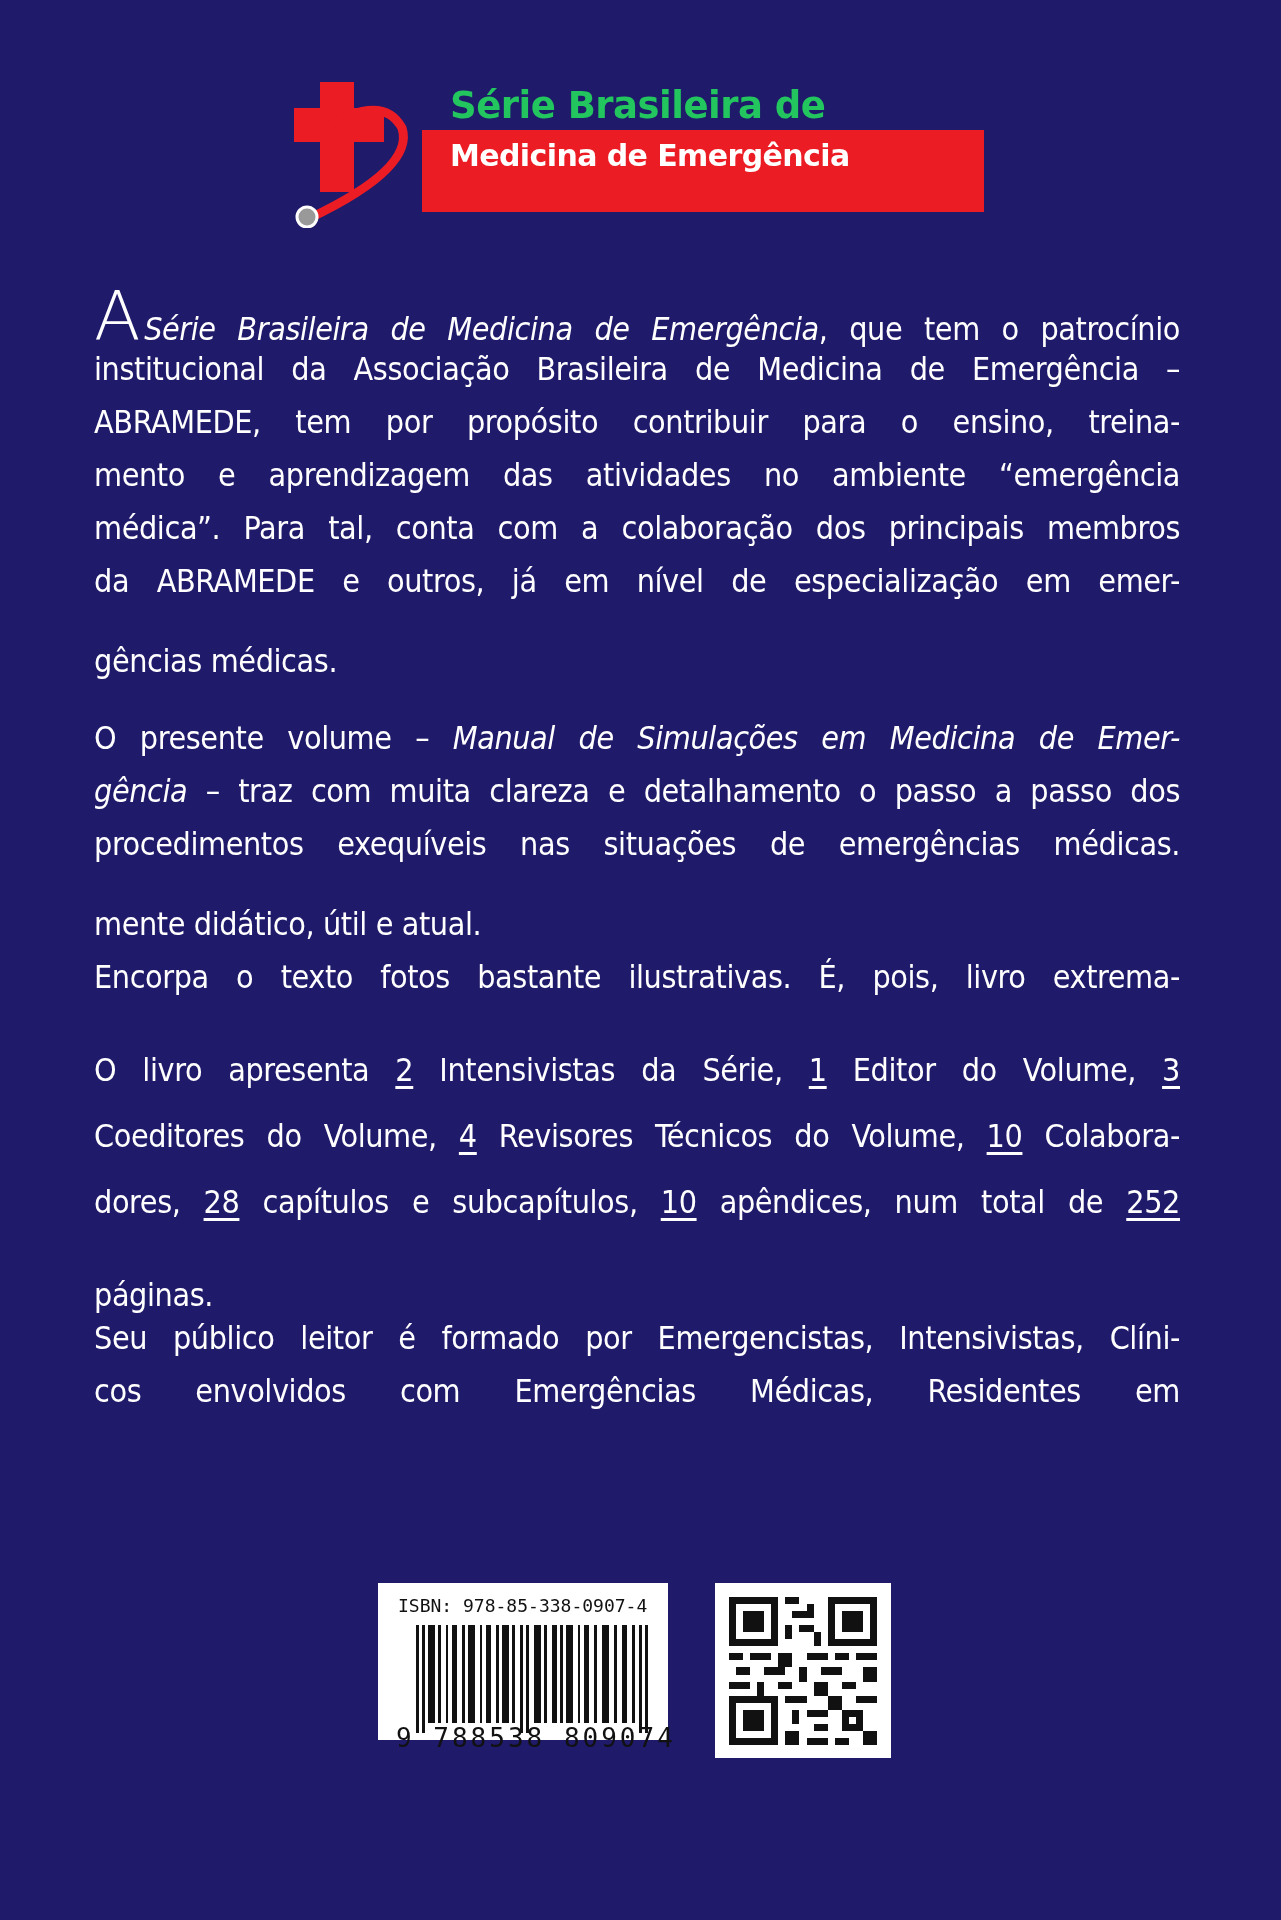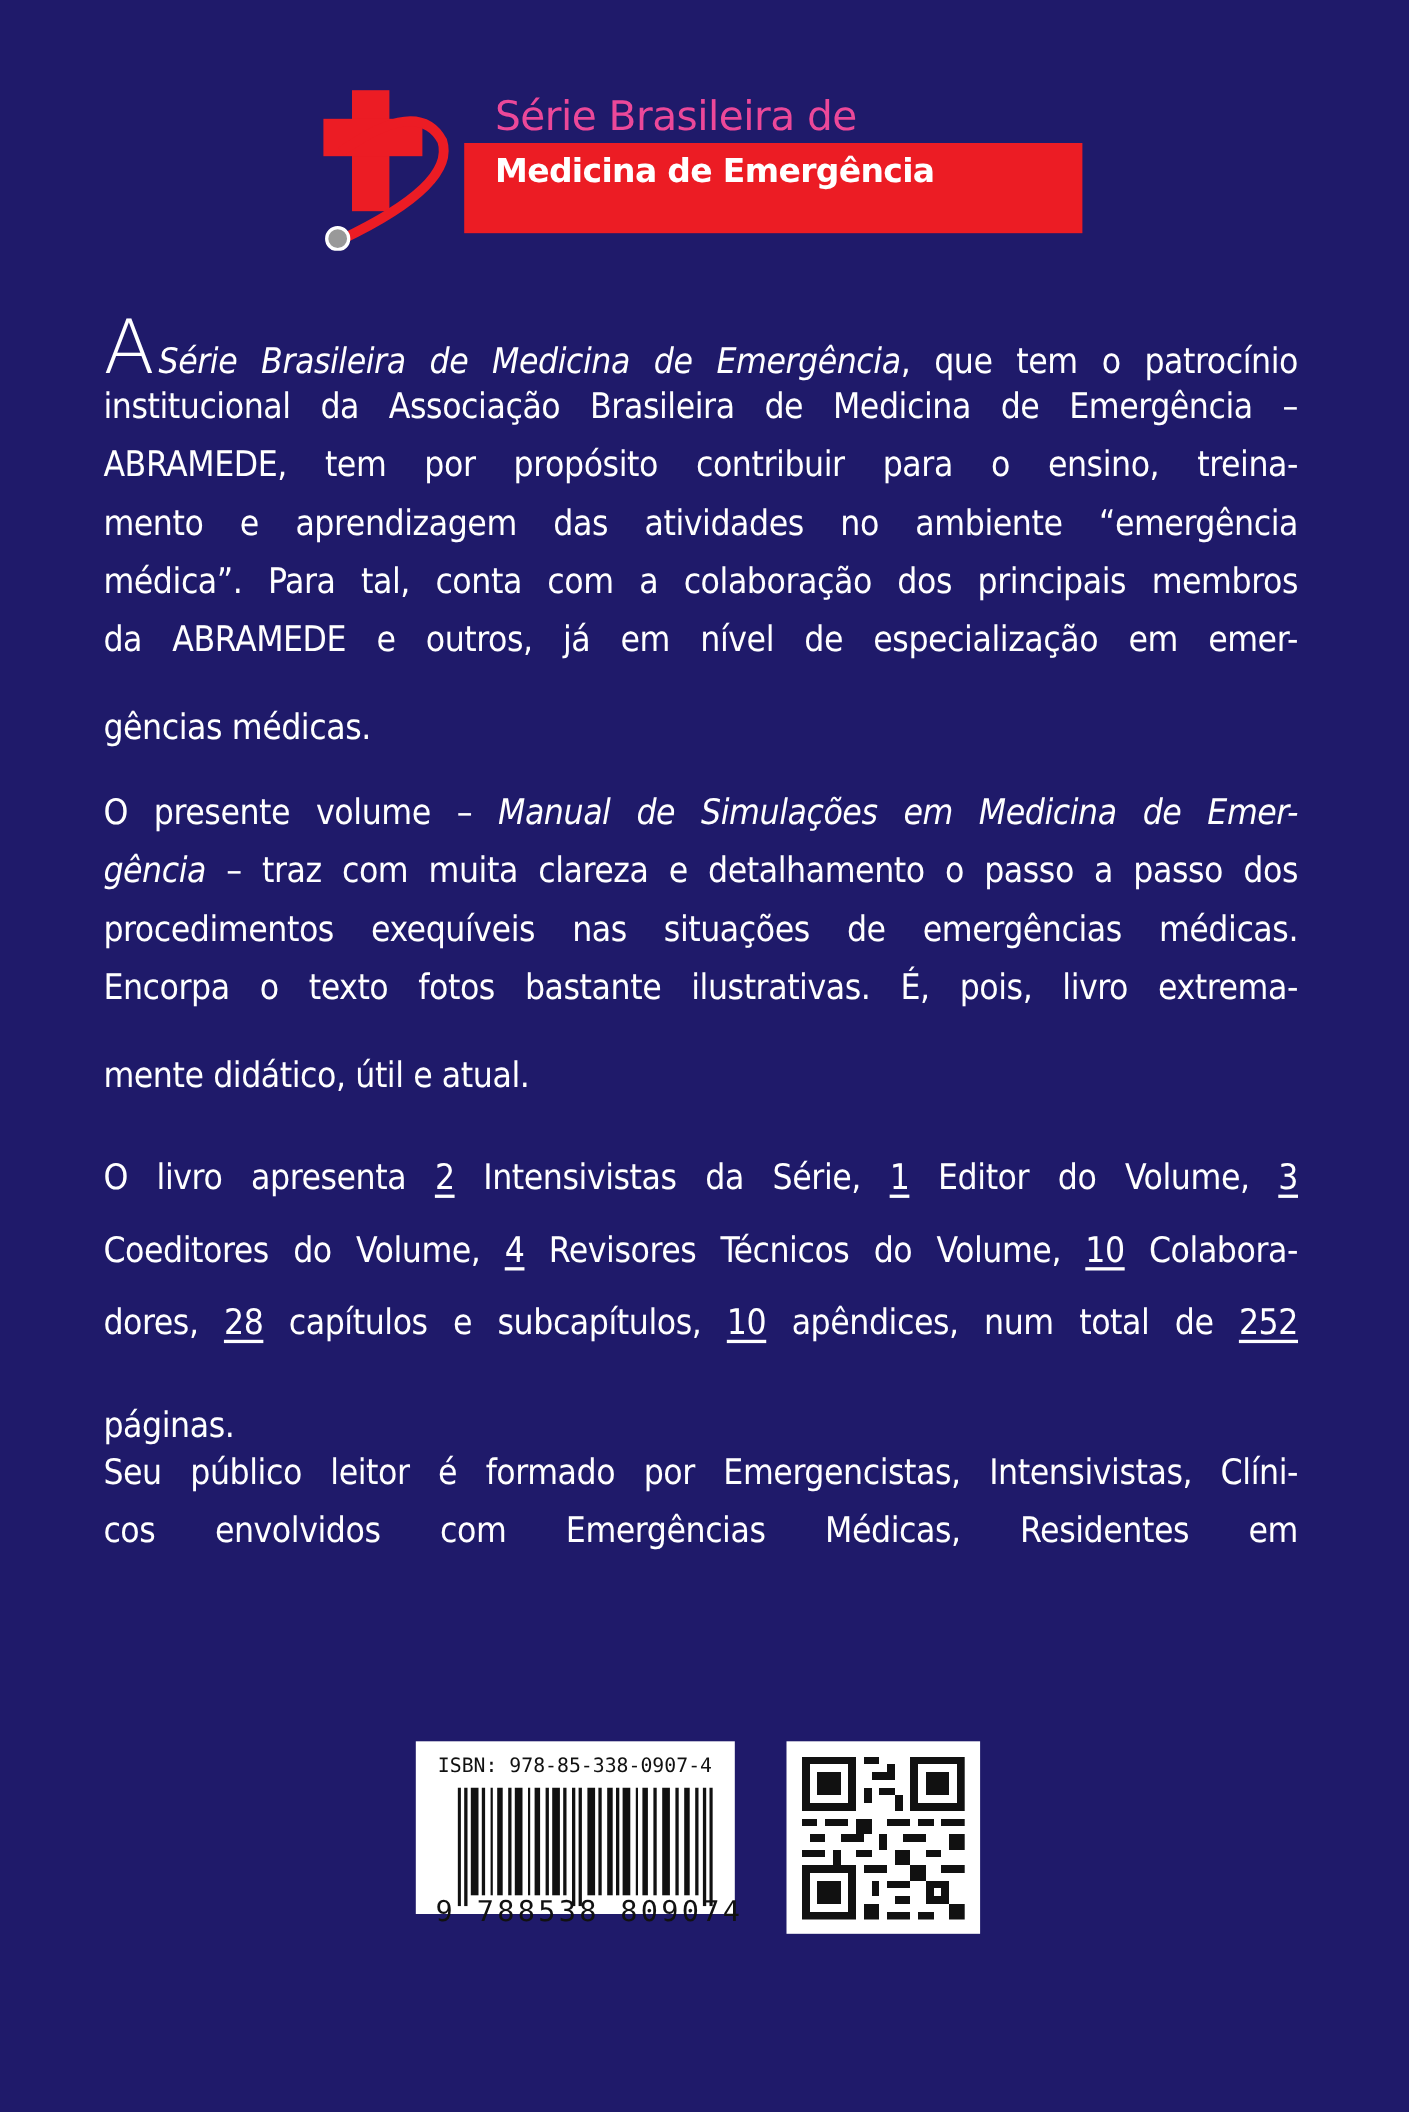--- a/index.html
+++ b/index.html
@@ -1,19 +1,19 @@
 <!DOCTYPE html>
 <html><head>
 <meta charset="utf-8">
 <style>
   html,body{margin:0;padding:0;}
   body{width:1281px;height:1920px;background:#1f1a6a;overflow:hidden;position:relative;font-family:"DejaVu Sans Condensed","DejaVu Sans",sans-serif;color:#fff;}
   .logo{position:absolute;left:290px;top:78px;width:700px;height:150px;}
   .logo-bar{position:absolute;left:132px;top:52px;width:562px;height:82px;background:#ec1c24;}
-  .logo-t1{position:absolute;left:160px;top:6px;font-family:"DejaVu Sans",sans-serif;font-weight:normal;font-size:37px;letter-spacing:-0.5px;color:#ec4899;white-space:nowrap;}
+  .logo-t1{position:absolute;left:160px;top:6px;font-family:"DejaVu Sans",sans-serif;font-weight:bold;font-size:37px;letter-spacing:-0.5px;color:#22c55e;white-space:nowrap;}
   .logo-t2{position:absolute;left:160px;top:60px;font-family:"DejaVu Sans",sans-serif;font-weight:bold;font-size:30px;letter-spacing:-0.6px;color:#fff;white-space:nowrap;}
   .logo svg{position:absolute;left:0;top:0;}
   .para{position:absolute;left:94px;width:1086px;font-size:32px;}
   .line{display:block;text-align:justify;text-align-last:justify;height:53px;line-height:53px;white-space:nowrap;letter-spacing:-0.4px;}
   .line.last{text-align-last:left;margin-top:27px;}
   .dropcap{font-size:68px;line-height:53px;vertical-align:baseline;font-family:"DejaVu Sans",sans-serif;font-weight:300;margin-right:4px;}
   i{font-style:italic;}
   .stats .line{height:66px;line-height:66px;}
   u{text-decoration:underline;text-underline-offset:5px;}
   .isbn-box{position:absolute;left:378px;top:1583px;width:290px;height:157px;background:#fff;}
@@ -45,22 +45,22 @@
   <span class="line">mento e aprendizagem das atividades no ambiente “emergência</span>
   <span class="line">médica”. Para tal, conta com a colaboração dos principais membros</span>
   <span class="line">da ABRAMEDE e outros, já em nível de especialização em emer-</span>
   <span class="line last">gências médicas.</span>
 </div>
 
 <div class="para" style="top:712px;">
   <span class="line"><span>O presente volume – </span><i>Manual de Simulações em Medicina de Emer-</i></span>
   <span class="line"><i>gência</i><span> – traz com muita clareza e detalhamento o passo a passo dos</span></span>
   <span class="line">procedimentos exequíveis nas situações de emergências médicas.</span>
+  <span class="line last">mente didático, útil e atual.</span>
   <span class="line">Encorpa o texto fotos bastante ilustrativas. É, pois, livro extrema-</span>
-  <span class="line last">mente didático, útil e atual.</span>
 </div>
 
 <div class="para stats" style="top:1037px;">
   <span class="line"><span>O livro apresenta </span><u>2</u><span> Intensivistas da Série, </span><u>1</u><span> Editor do Volume, </span><u>3</u></span>
   <span class="line"><span>Coeditores do Volume, </span><u>4</u><span> Revisores Técnicos do Volume, </span><u>10</u><span> Colabora-</span></span>
   <span class="line"><span>dores, </span><u>28</u><span> capítulos e subcapítulos, </span><u>10</u><span> apêndices, num total de </span><u>252</u></span>
   <span class="line last">páginas.</span>
 </div>
 
 <div class="para" style="top:1312px;">

